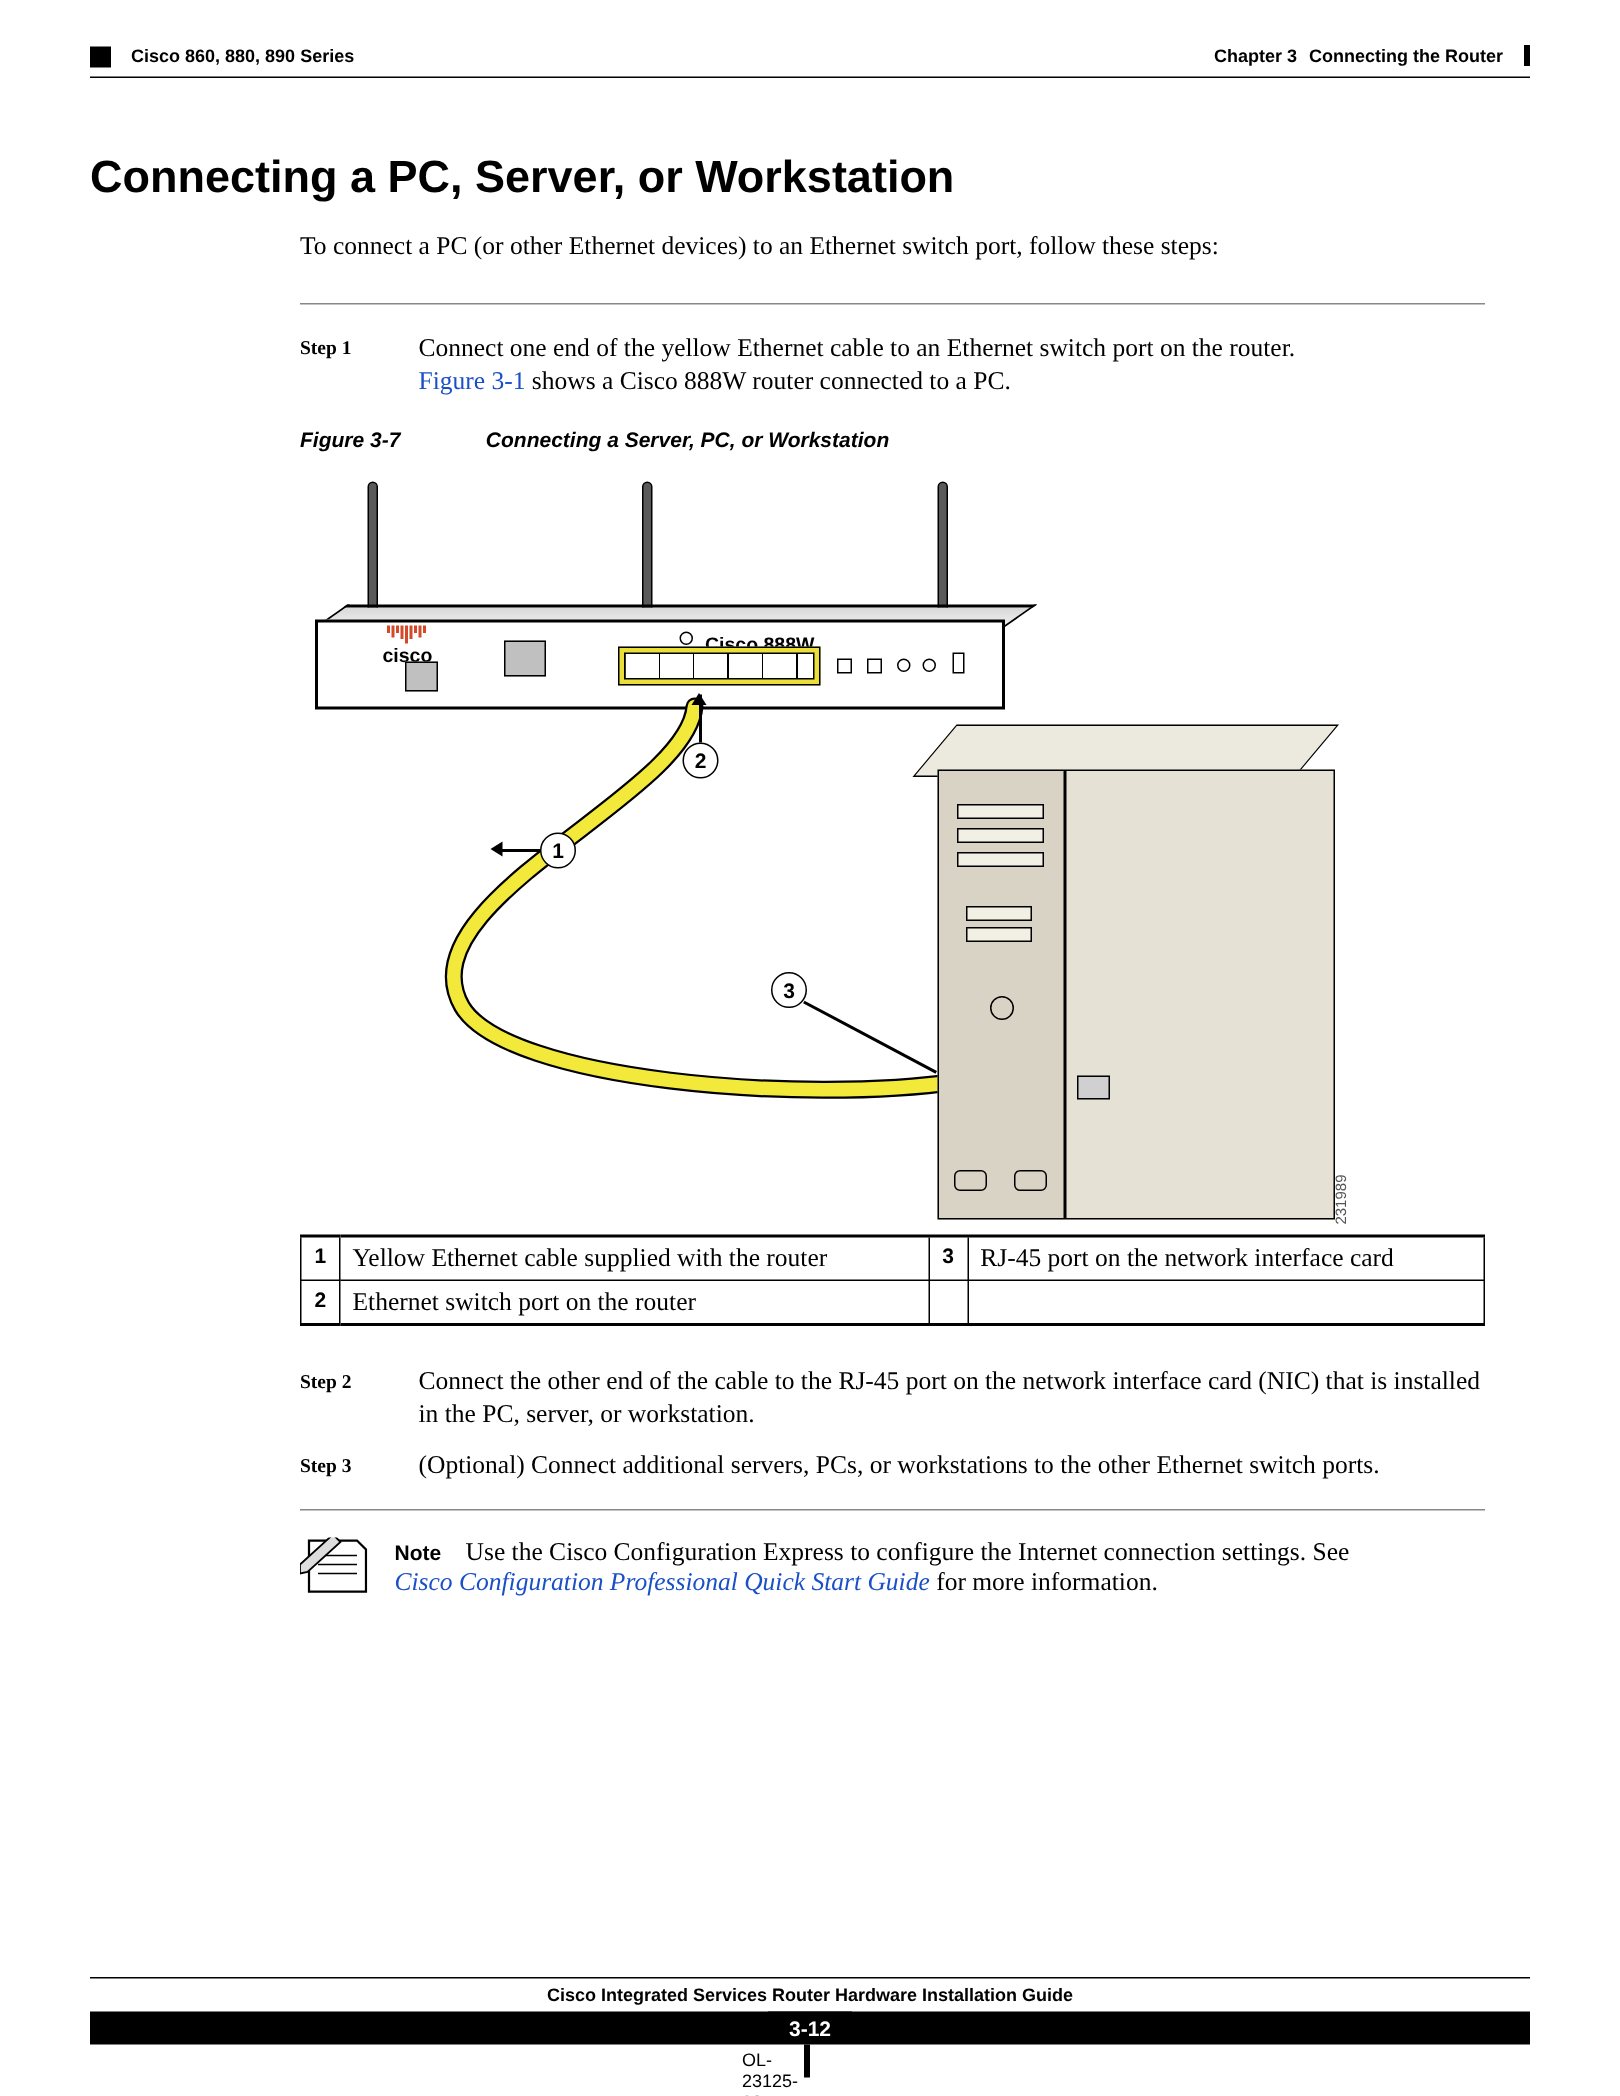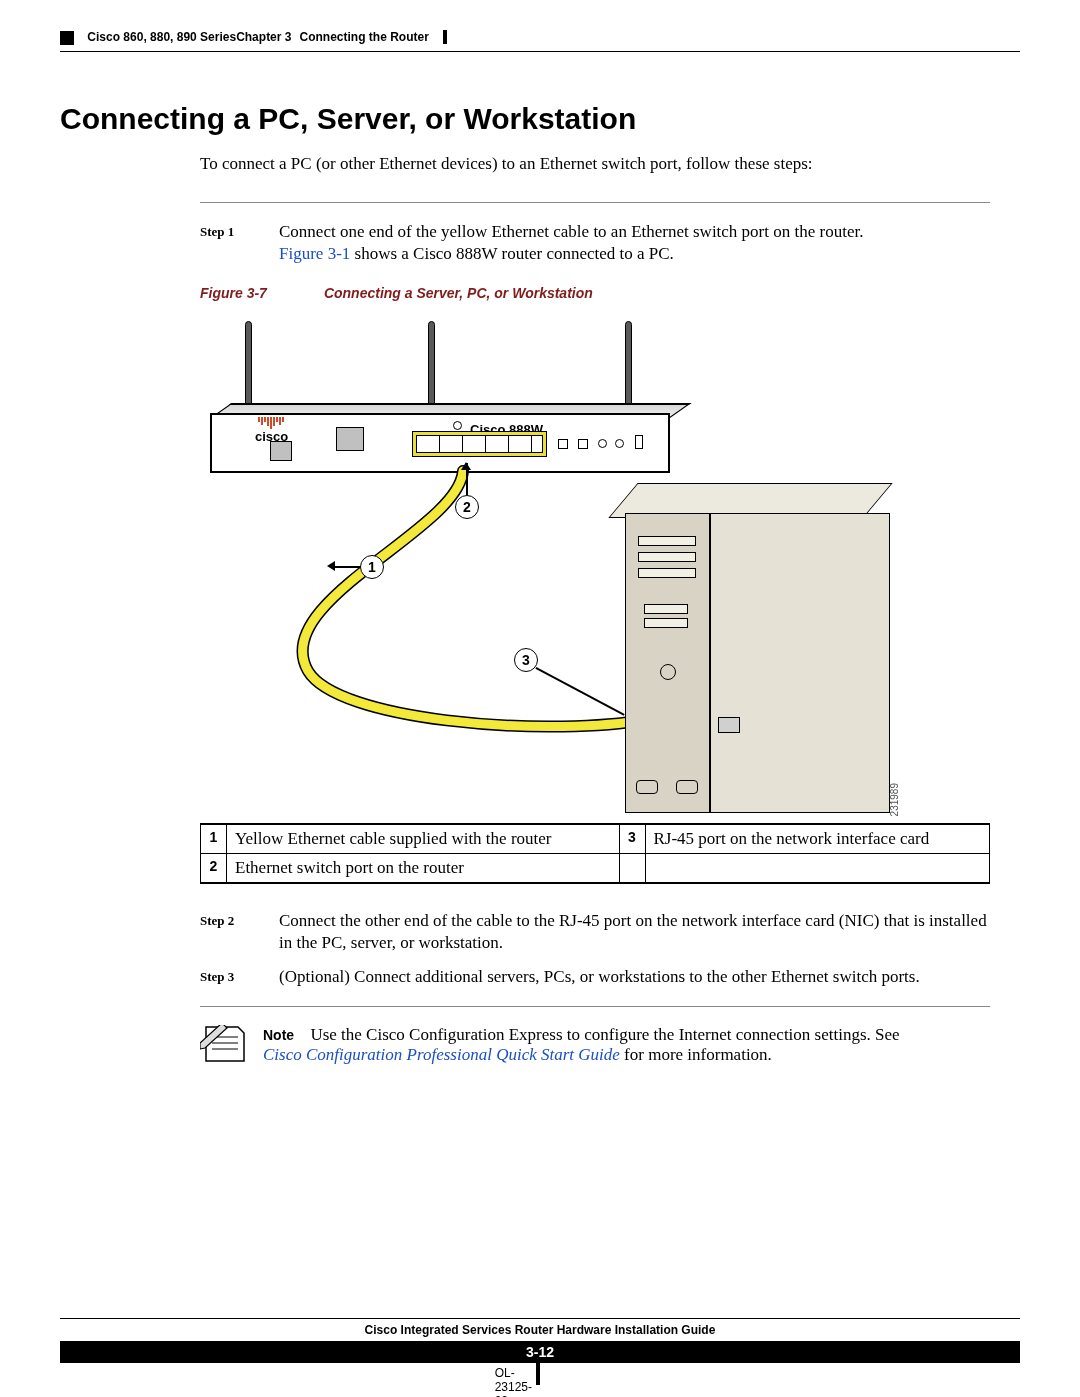--- a/index.html
+++ b/index.html
@@ -11,21 +11,21 @@
     position: relative;
     color: #000;
   }
   .page {
     position: absolute;
     inset: 0;
     padding: 30px 60px 0 60px;
   }
   .top-header {
     display: flex;
-    justify-content: flex-start;
+    justify-content: space-between;
     align-items: flex-start;
     font-family: Arial, Helvetica, sans-serif;
     font-weight: bold;
     font-size: 12px;
     margin-bottom: 6px;
   }
   .top-header-right { display: flex; align-items: center; gap: 8px; }
   .top-header-right .rule { width: 4px; height: 14px; background: #000; margin-left: 6px;}
   .top-header-left .sq { width: 14px; height: 14px; background:#000; display:inline-block; margin-right:10px; vertical-align:middle;}
   .hr-full { border: none; border-top: 1px solid #000; margin: 0 0 50px 0; }
@@ -39,21 +39,21 @@
   .body-indent { margin-left: 140px; margin-right: 30px; }
   p.lead { font-size: 17px; margin-bottom: 28px; }
 
   .step-row { display:flex; gap:24px; font-size:17px; margin-bottom:4px; align-items:flex-start;}
   .step-label { font-family: Liberation Serif, serif; font-weight:bold; font-size:13px; flex: 0 0 55px; padding-top:3px;}
   .step-text { flex:1; line-height:1.3; }
   .xref-link { color:#1a4fc8; }
   .hr-thin { border:none; border-top:1px solid #888; margin: 18px 0 18px 0; }
   .hr-thin.indent { margin-left:140px; margin-right:30px;}
 
-  .fig-caption { font-family: Arial, Helvetica, sans-serif; font-weight:bold; font-style:italic; color:#7f1d1d; font-size:14px; margin:20px 0 12px 0;}
+  .fig-caption { font-family: Arial, Helvetica, sans-serif; font-weight:bold; font-style:italic; color:#000000; font-size:14px; margin:20px 0 12px 0;}
   .fig-caption .fnum { display:inline-block; width:120px;}
   .figure-box { width: 700px; height:500px; position:relative; margin-left:0;}
 
   
   .router-body {
     position:absolute; left:10px; top:100px; width:460px; height:60px; background:#fff; border:2px solid #000;
   }
   .router-angle-top {
     position:absolute; left:10px; top:90px; width:460px; height:15px;
     background: linear-gradient(#d8d8d8,#f0f0f0); border:2px solid #000; border-bottom:none;

